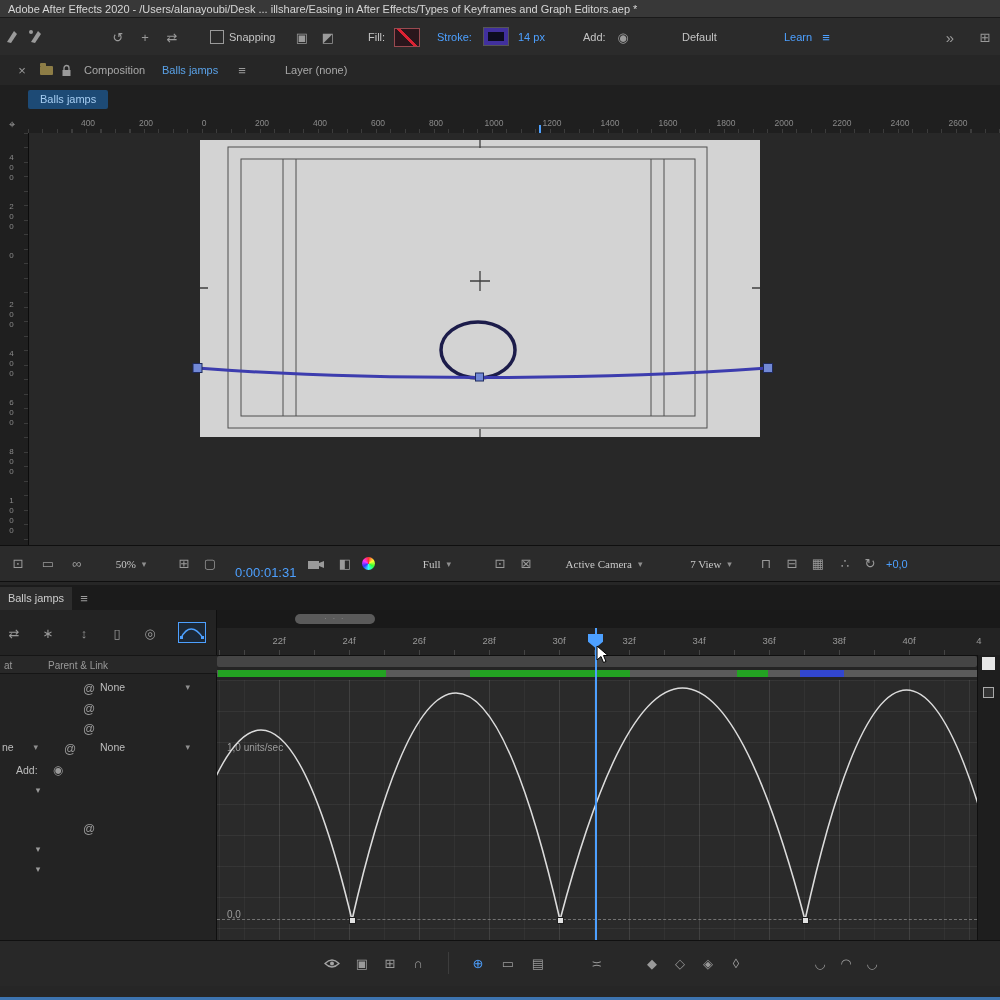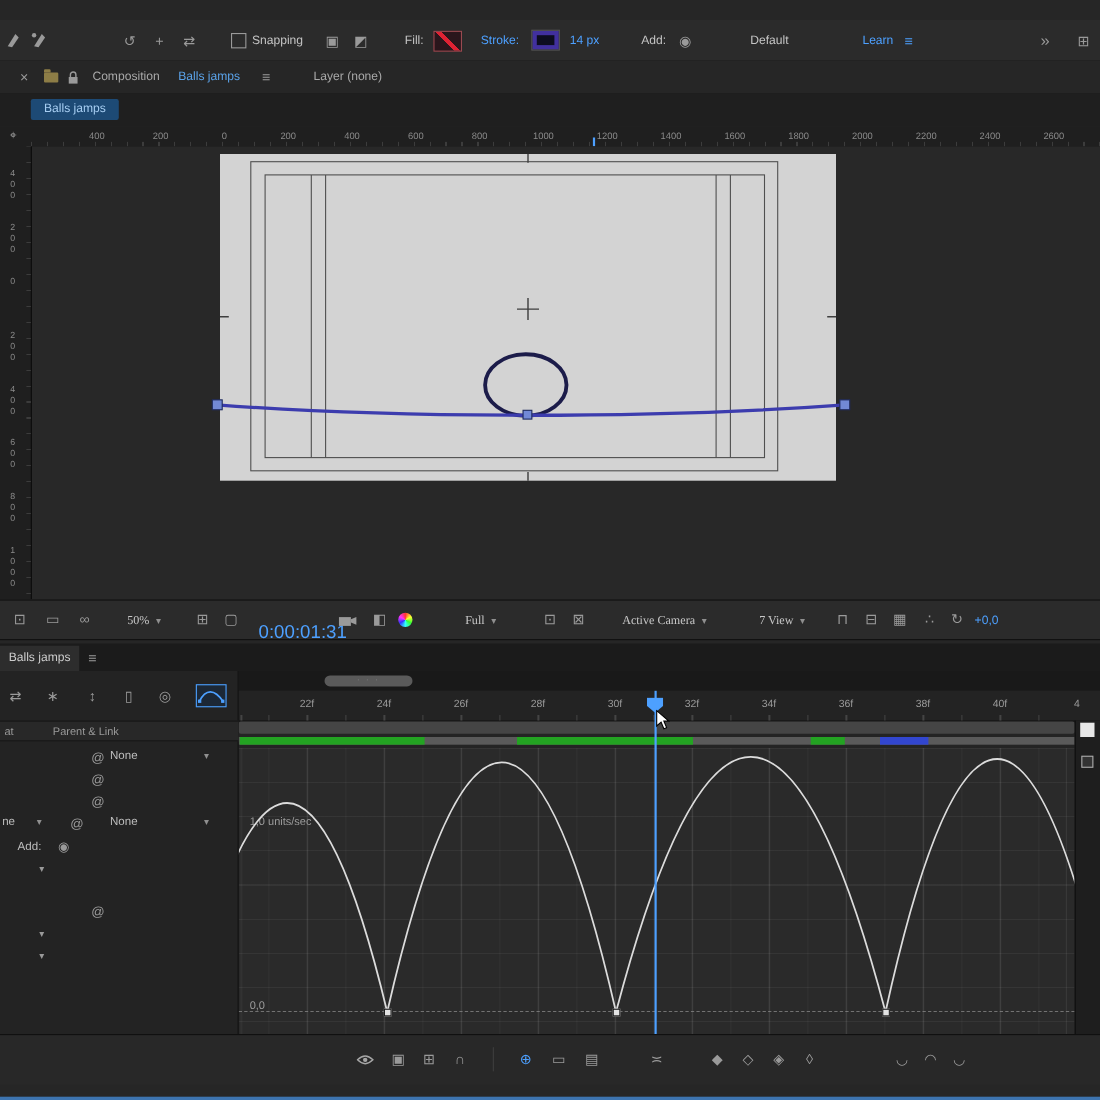--- a/index.html
+++ b/index.html
@@ -88,20 +88,23 @@
   .slidertrack{position:absolute;left:246px;top:7px;width:72px;height:2px;background:#555;}
   .sliderknob{position:absolute;left:288px;top:3px;width:8px;height:8px;border-radius:50%;background:#969696;}
   .pill{position:absolute;left:424px;top:4px;width:40px;height:7px;border-radius:4px;background:#0c0c0c;border:1px solid #333;}
   .focusline{left:0;top:997px;width:1000px;height:3px;background:#3d74b0;}
 </style>
 </head>
 <body>
 
 <div class="app">
 
+  <div class="abs titlebar">
+    <span>Adobe After Effects 2020 - /Users/alanayoubi/Desk ... illshare/Easing in After Effects/Types of Keyframes and Graph Editors.aep *</span>
+  </div>
 
   <div class="abs toolbar">
     <svg class="abs" style="left:3px;top:10px" width="17" height="17">
         <path d="M4 14 L11 3 l3 3 L8 15 Z" fill="#9a9a9a"></path>
       </svg>
     <svg class="abs" style="left:27px;top:10px" width="17" height="17">
         <path d="M4 14 L11 3 l3 3 L8 15 Z" fill="#9a9a9a"></path>
         <circle cx="4" cy="4" r="2" fill="#9a9a9a"></circle>
       </svg>
     <span class="ic" style="left:118px;top:19px">↺</span>
@@ -201,21 +204,21 @@
   <div class="abs comp-toolbar">
     <span class="ic" style="left:18px;top:17px">⊡</span>
     <span class="ic" style="left:48px;top:17px">▭</span>
     <span class="ic" style="left:77px;top:17px">∞</span>
     <div class="dd" style="left:98px;width:66px">
       <span>50%</span>
       <span class="chev">▾</span>
     </div>
     <span class="ic" style="left:184px;top:17px">⊞</span>
     <span class="ic" style="left:210px;top:17px">▢</span>
-    <span class="txt blue" style="left:235px;top:20px;font-size:17px">0:00:01:31</span>
+    <span class="txt blue" style="left:235px;top:20px;font-size:13px">0:00:01:31</span>
     <svg class="abs" style="left:308px;top:13px" width="17" height="11">
         <rect x="0" y="2" width="11" height="8" fill="#9a9a9a"></rect>
         <polygon points="11,4 16,2 16,9 11,7" fill="#9a9a9a"></polygon>
       </svg>
     <span class="ic" style="left:345px;top:17px">◧</span>
     <div class="abs wheel" style="left:362px;top:11px"></div>
     <div class="dd" style="left:396px;width:82px">
       <span>Full</span>
       <span class="chev">▾</span>
     </div>

